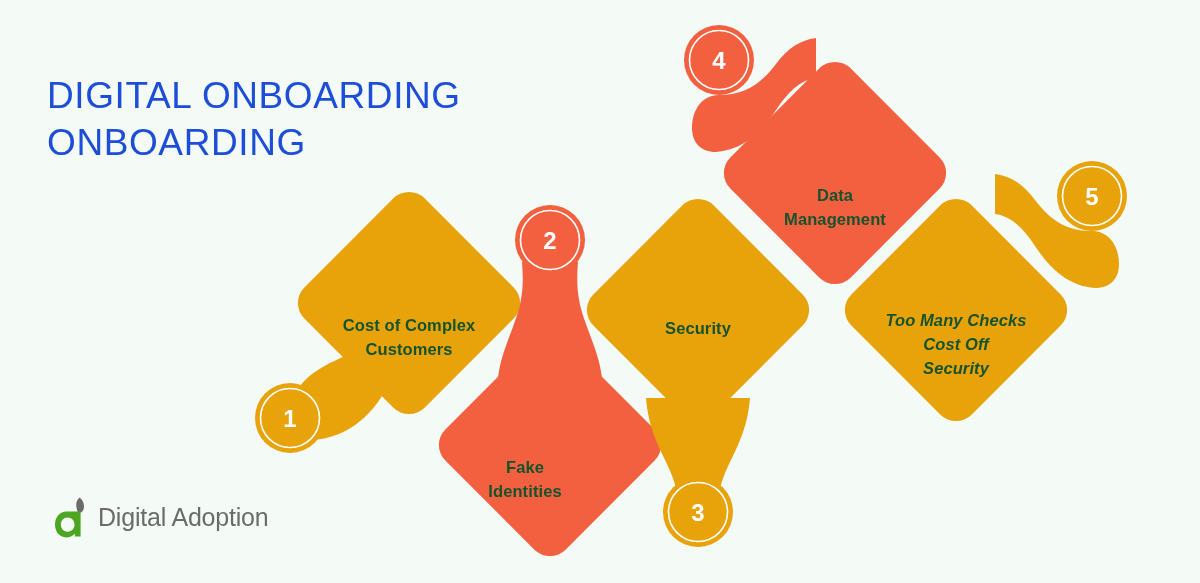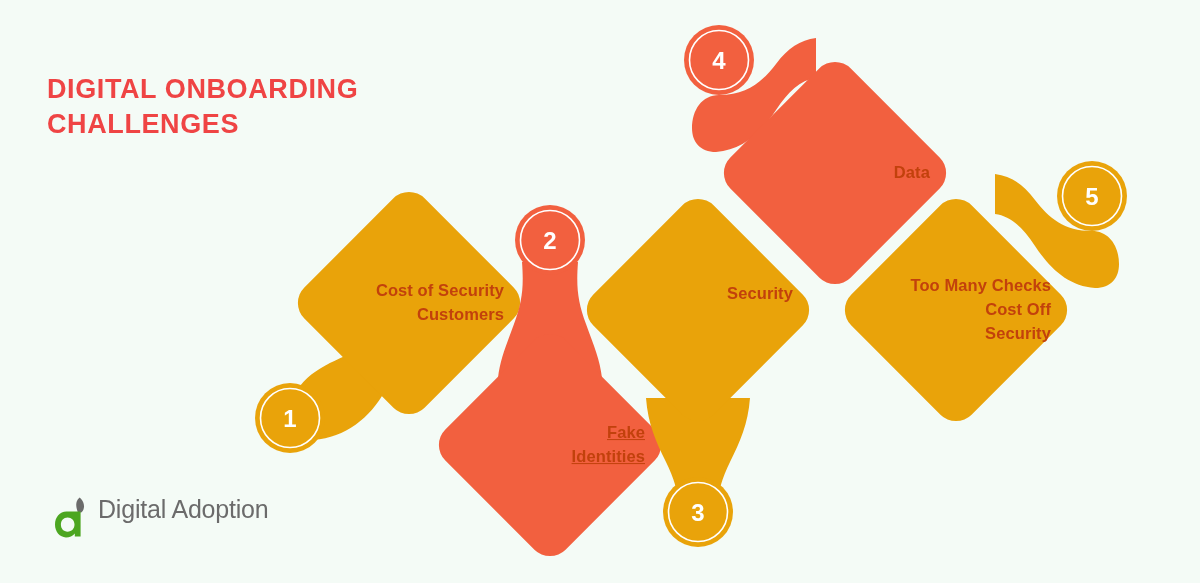--- a/index.html
+++ b/index.html
@@ -17,84 +17,86 @@
   }
 
   
   #title-block {
     position: absolute;
     left: 47px;
     top: 72px;
     width: 420px;
   }
   #title-block .title-line {
-    font-size: 27px;
-    font-weight: bold;
+    font-size: 37px;
+    font-weight: normal;
     letter-spacing: 0.6px;
-    color: #ef4444;
+    color: #1d4ed8;
     line-height: 1.28;
     white-space: nowrap;
   }
 
   
   #diagram {
     position: absolute;
     left: 0;
     top: 0;
     width: 1200px;
     height: 583px;
   }
 
   
   .node-label {
     position: absolute;
     transform: translate(-50%, -50%);
-    text-align: right;
-    color: #c2410c;
+    text-align: center;
+    color: #14532d;
     font-size: 16.5px;
     font-weight: bold;
     line-height: 1.45;
     width: 190px;
     pointer-events: none;
     letter-spacing: 0.1px;
+    margin-top: 35px;
   }
   .badge-label {
     position: absolute;
     transform: translate(-50%, -50%);
     text-align: center;
     color: #ffffff;
     font-size: 24px;
     font-weight: bold;
     width: 60px;
     pointer-events: none;
   }
 
   
   #logo {
     position: absolute;
     left: 55px;
     top: 495px;
     display: flex;
+    align-items: center;
     gap: 7px;
   }
   #logo .logo-text {
     font-size: 25px;
     color: #6b6b6b;
     letter-spacing: -0.2px;
     white-space: nowrap;
   }
 </style>
 </head>
 <body>
 
 <div id="canvas">
 
   <div id="title-block">
     <div class="title-line">DIGITAL ONBOARDING</div>
-    <div class="title-line">CHALLENGES</div>
+    <div class="title-line">ONBOARDING</div>
   </div>
 
   <svg id="diagram" viewBox="0 0 1200 583" xmlns="http://www.w3.org/2000/svg">
 
     <defs>
 
       <g id="diamond-shape">
         <rect x="-85" y="-85" width="170" height="170" rx="22" ry="22" transform="rotate(45)"></rect>
       </g>
     </defs>
@@ -164,38 +166,39 @@
                C 1051 270, 1069 286, 1095 288
                C 1111 288, 1119 278, 1119 264
                C 1119 246, 1109 231, 1092 231 Z"></path>
       <use href="#diamond-shape" x="956" y="310" fill="#e9a30a"></use>
       <circle cx="1092" cy="196" r="35" fill="#e9a30a"></circle>
       <circle cx="1092" cy="196" r="29.5" fill="none" stroke="#ffffff" stroke-width="1.6"></circle>
     </g>
   </svg>
 
   <div class="node-label" style="left:409px; top:303px;">
-    <div>Cost of Security</div>
+    <div>Cost of Complex</div>
     <div>Customers</div>
   </div>
 
-  <div class="node-label" style="left:550px; top:445px;text-decoration:underline;">
+  <div class="node-label" style="left:525px; top:445px;">
     <div>Fake</div>
     <div>Identities</div>
   </div>
 
   <div class="node-label" style="left:698px; top:294px;">
     <div>Security</div>
   </div>
 
   <div class="node-label" style="left:835px; top:173px;">
     <div>Data</div>
-  </div>
-
-  <div class="node-label" style="left:956px; top:310px;">
+    <div>Management</div>
+  </div>
+
+  <div class="node-label" style="left:956px; top:310px;font-style:italic;">
     <div>Too Many Checks</div>
     <div>Cost Off</div>
     <div>Security</div>
   </div>
 
   <div class="badge-label" style="left:290px; top:419px;">1</div>
   <div class="badge-label" style="left:550px; top:241px;">2</div>
   <div class="badge-label" style="left:698px; top:513px;">3</div>
   <div class="badge-label" style="left:719px; top:61px;">4</div>
   <div class="badge-label" style="left:1092px; top:197px;">5</div>

